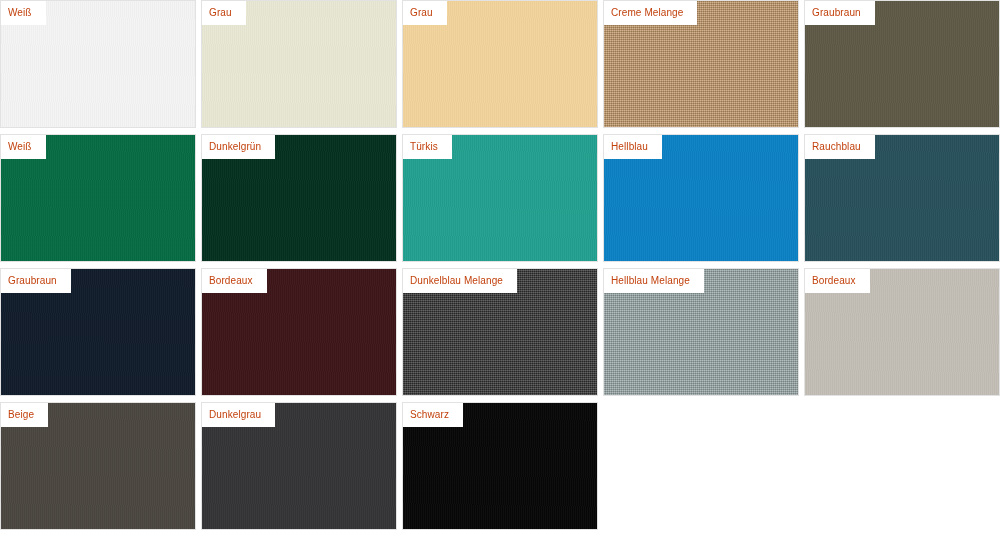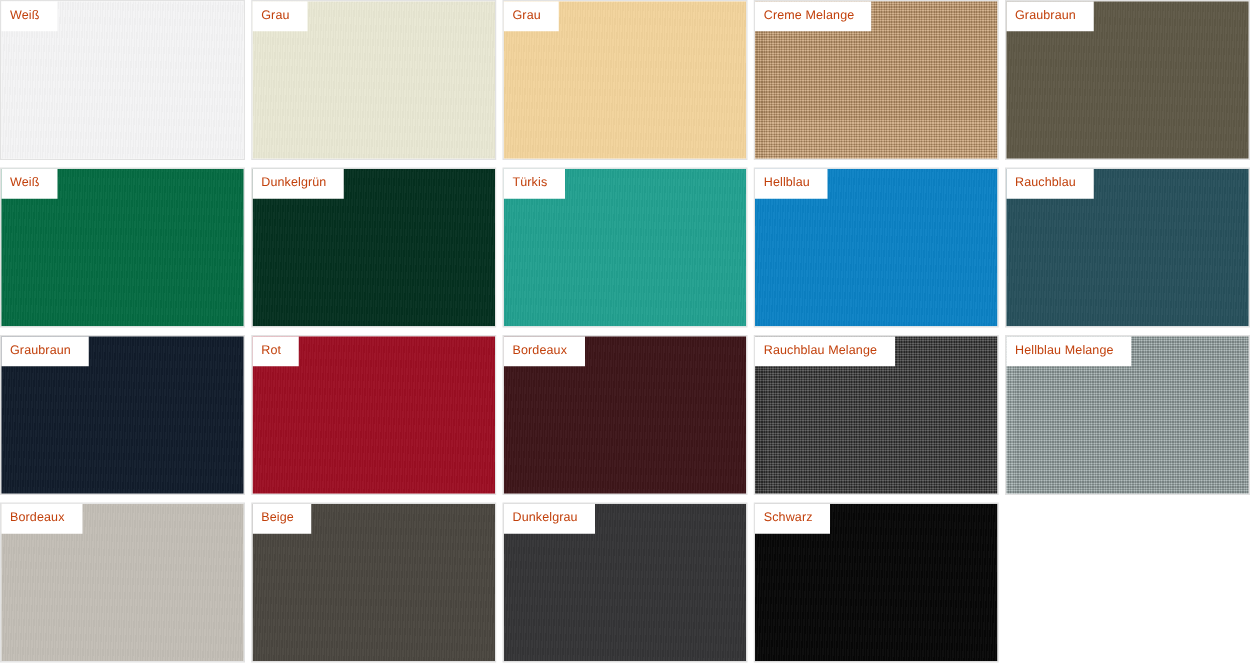--- a/index.html
+++ b/index.html
@@ -138,30 +138,26 @@
     </div>
     <div class="swatch-cell">
       <div class="swatch-color" style="background-color: rgb(39, 80, 91);"></div>
       <div class="swatch-label">Rauchblau</div>
     </div>
     <div class="swatch-cell">
       <div class="swatch-color" style="background-color: rgb(17, 28, 43);"></div>
       <div class="swatch-label">Graubraun</div>
     </div>
     <div class="swatch-cell">
-      <div class="swatch-color" style="background-color: rgb(156, 14, 35);"></div>
-      <div class="swatch-label">Rot</div>
-    </div>
-    <div class="swatch-cell">
       <div class="swatch-color" style="background-color: rgb(61, 21, 25);"></div>
       <div class="swatch-label">Bordeaux</div>
     </div>
     <div class="swatch-cell">
       <div class="swatch-color texture-melange" style="background-color: rgb(50, 50, 50);"></div>
-      <div class="swatch-label">Rauchblau Melange</div>
+      <div class="swatch-label">Dunkelblau Melange</div>
     </div>
     <div class="swatch-cell">
       <div class="swatch-color texture-melange" style="background-color: rgb(154, 168, 168);"></div>
       <div class="swatch-label">Hellblau Melange</div>
     </div>
     <div class="swatch-cell">
       <div class="swatch-color" style="background-color: rgb(194, 189, 181);"></div>
       <div class="swatch-label">Bordeaux</div>
     </div>
     <div class="swatch-cell">

